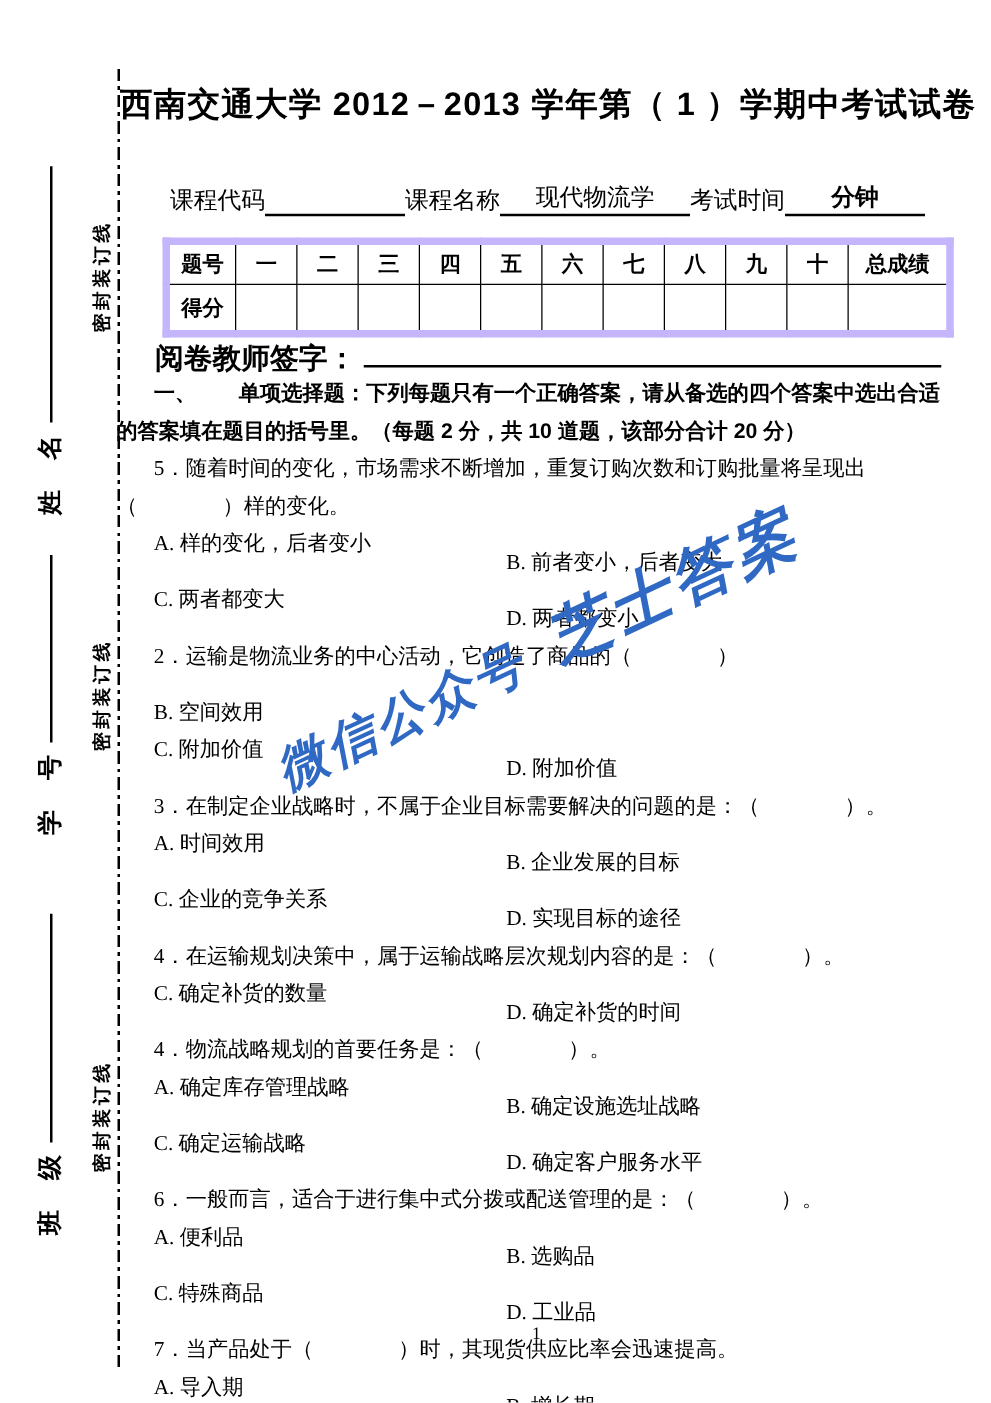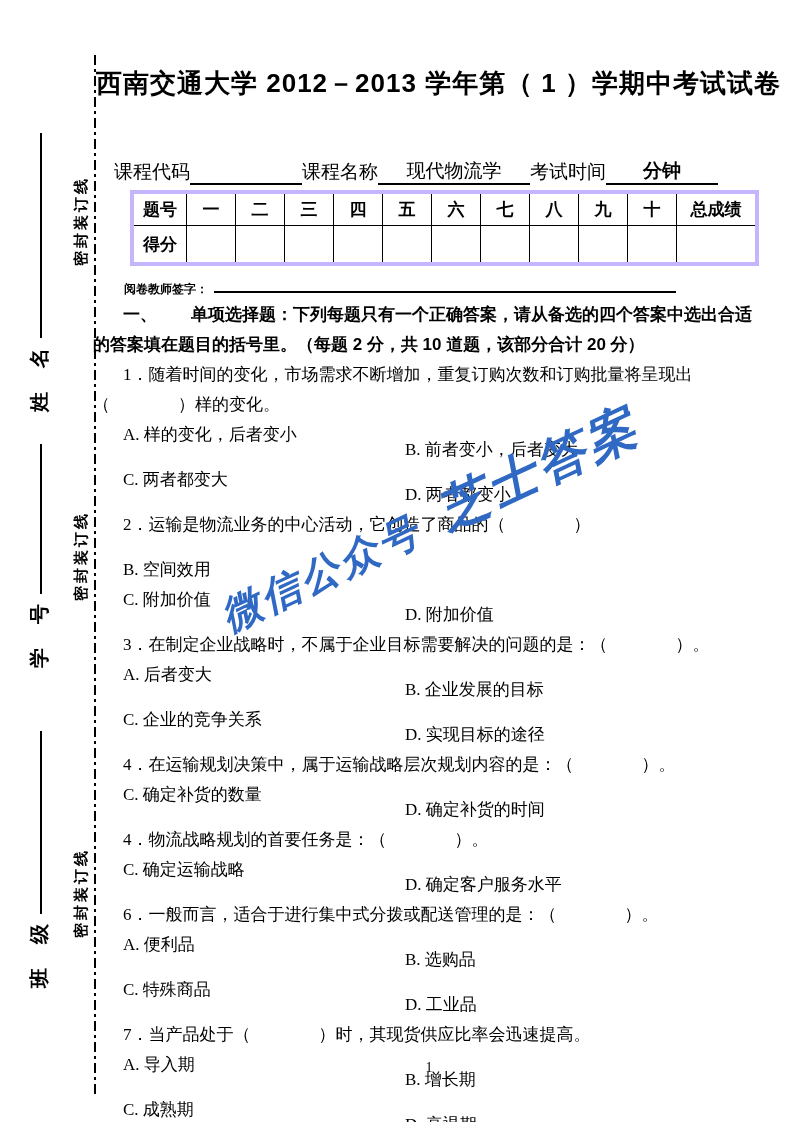--- a/index.html
+++ b/index.html
@@ -40,47 +40,47 @@
 
   
   .title {
     position:absolute; left:96px; top:66px; width:668px; text-align:right;
     font-family:"Liberation Sans", sans-serif; font-weight:bold;
     font-size:26px; letter-spacing:1px; white-space:nowrap;
   }
   .form-row {
     position:absolute; left:114px; top:147px; width:648px;
     font-family:"Liberation Sans", sans-serif; font-size:19px;
-    display:flex; align-items:flex-end; white-space:nowrap;
+    display:flex; align-items:flex-end; white-space:nowrap;justify-content:center;
   }
   .blank {
     display:inline-block; border-bottom:2px solid #000;
     text-align:center; height:24px; line-height:24px;
   }
   .blank.b1 { width:112px; }
-  .blank.b2 { width:152px;margin-top:12px; }
+  .blank.b2 { width:152px; }
   .blank.b3 { width:112px; font-weight:bold; }
 
   
   .score-table {
     position:absolute; left:130px; top:190px;
     border-collapse:collapse; table-layout:fixed;
-    border:4px solid #c4b5fd;
+    border:6px solid #c4b5fd;
     font-family:"Liberation Sans", sans-serif; font-weight:bold; font-size:17px;
   }
   .score-table td { border:1px solid #000; text-align:center; padding:0; }
   .score-table tr.hdr td { height:31px; }
   .score-table tr.val td { height:36px; }
   .score-table td.c-first { width:52px; }
   .score-table td.c-num { width:48px; }
   .score-table td.c-last { width:78px; }
 
   .sig-row {
     position:absolute; left:124px; top:271px; white-space:nowrap;
-    font-family:"Liberation Sans", sans-serif; font-weight:bold; font-size:12px;
+    font-family:"Liberation Sans", sans-serif; font-weight:bold; font-size:23px;
   }
   .sig-line {
     display:inline-block; width:462px; border-bottom:2px solid #000;
     height:20px; margin-left:6px;
   }
 
   
   .content {
     position:absolute; left:93px; top:300px; width:672px;
     font-size:17px; line-height:30px; letter-spacing:0;
@@ -167,57 +167,61 @@
 </tbody>
   </table>
 
 <div class="sig-row">
   <span>阅卷教师签字：</span><span class="sig-line"></span>
 </div>
 
 <div class="content">
   <p class="section-head">一、　　单项选择题：下列每题只有一个正确答案，请从备选的四个答案中选出合适的答案填在题目的括号里。（每题 2 分，共 10 道题，该部分合计 20 分）</p>
 
-  <p class="q-text">1．随着时间的变化，市场需求不断增加，重复订购次数和订购批量将呈现出（　　　　）样的变化。</p>
+  <p class="q-text">5．随着时间的变化，市场需求不断增加，重复订购次数和订购批量将呈现出（　　　　）样的变化。</p>
   <div class="opt-row">
       <span class="opt-a">A.  样的变化，后者变小</span>
       <span class="opt-b">B.  前者变小，后者变大</span>
     </div>
   <div class="opt-row">
       <span class="opt-a">C.  两者都变大</span>
       <span class="opt-b">D.  两者都变小</span>
     </div>
 
   <p class="q-text">2．运输是物流业务的中心活动，它创造了商品的（　　　　）</p>
   <div class="opt-row">
       <span class="opt-b">B.  空间效用</span>
     </div>
   <div class="opt-row">
       <span class="opt-a">C.  附加价值</span>
       <span class="opt-b">D.  附加价值</span>
     </div>
 
   <p class="q-text">3．在制定企业战略时，不属于企业目标需要解决的问题的是：（　　　　）。</p>
   <div class="opt-row">
-      <span class="opt-a">A.  后者变大</span>
+      <span class="opt-a">A.  时间效用</span>
       <span class="opt-b">B.  企业发展的目标</span>
     </div>
   <div class="opt-row">
       <span class="opt-a">C.  企业的竞争关系</span>
       <span class="opt-b">D.  实现目标的途径</span>
     </div>
 
   <p class="q-text">4．在运输规划决策中，属于运输战略层次规划内容的是：（　　　　）。</p>
   <div class="opt-row">
       <span class="opt-a">C.  确定补货的数量</span>
       <span class="opt-b">D.  确定补货的时间</span>
     </div>
 
   <p class="q-text">4．物流战略规划的首要任务是：（　　　　）。</p>
   <div class="opt-row">
+      <span class="opt-a">A.  确定库存管理战略</span>
+      <span class="opt-b">B.  确定设施选址战略</span>
+    </div>
+  <div class="opt-row">
       <span class="opt-a">C.  确定运输战略</span>
       <span class="opt-b">D.  确定客户服务水平</span>
     </div>
 
   <p class="q-text">6．一般而言，适合于进行集中式分拨或配送管理的是：（　　　　）。</p>
   <div class="opt-row">
       <span class="opt-a">A.  便利品</span>
       <span class="opt-b">B.  选购品</span>
     </div>
   <div class="opt-row">

